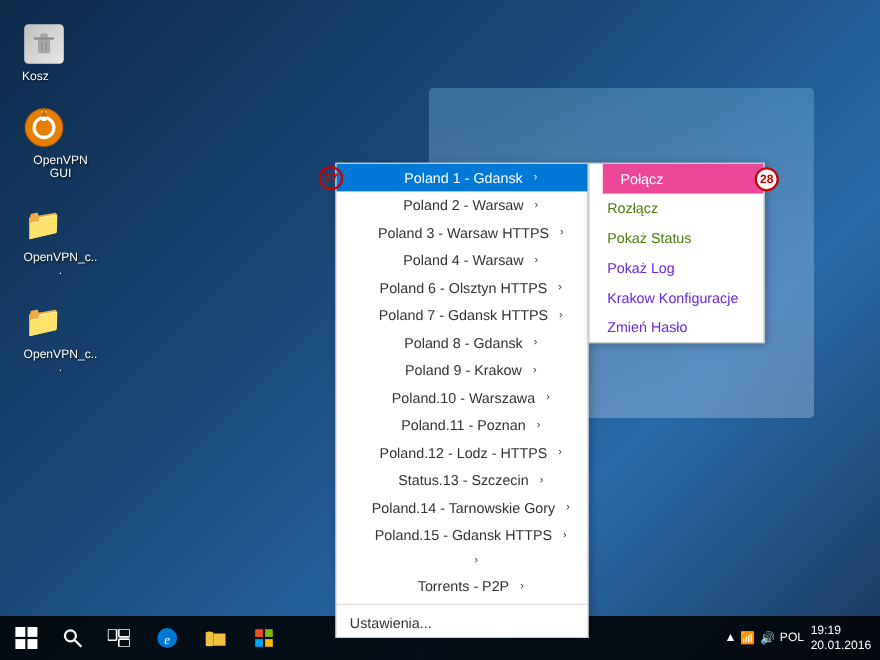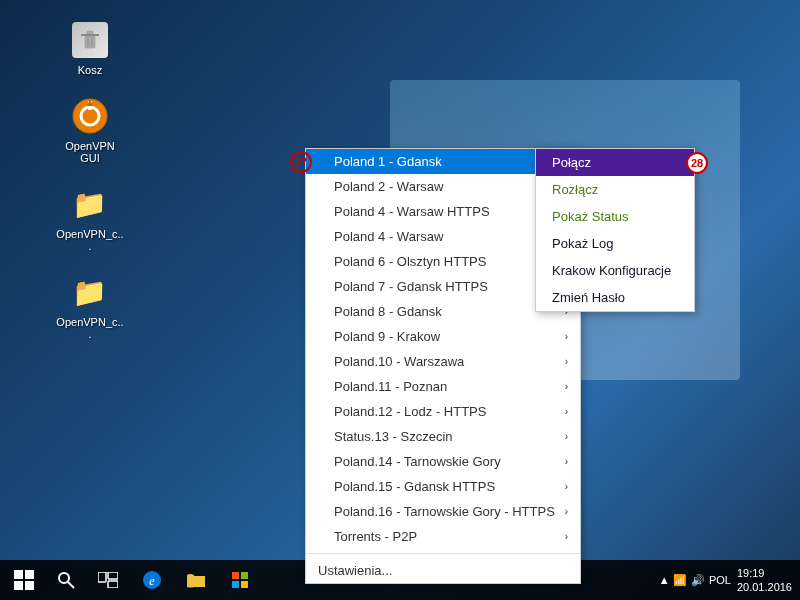--- a/index.html
+++ b/index.html
@@ -28,26 +28,25 @@
       top: 20px;
       left: 20px;
       display: flex;
       flex-direction: column;
       gap: 20px;
     }
 
     .desktop-icon {
       display: flex;
       flex-direction: column;
-      align-items: center;
+      align-items: flex-start;
       width: 70px;
       cursor: pointer;
       color: white;
       text-align: center;
-      margin-left: 35px;
     }
 
     .desktop-icon .icon-img {
       width: 40px;
       height: 40px;
       display: flex;
       align-items: center;
       justify-content: center;
       margin-bottom: 4px;
     }
@@ -171,21 +170,21 @@
     .context-menu {
       background: white;
       border: 1px solid #ccc;
       box-shadow: 2px 2px 8px rgba(0,0,0,0.3);
       min-width: 230px;
     }
 
     .menu-item {
       display: flex;
       align-items: center;
-      justify-content: space-between;
+      justify-content: center;
       padding: 5px 12px 5px 28px;
       cursor: pointer;
       color: #333;
       white-space: nowrap;
       position: relative;
     }
 
     .menu-item:hover, .menu-item.active {
       background: #0078d7;
       color: white;
@@ -233,31 +232,32 @@
       box-shadow: 2px 2px 8px rgba(0,0,0,0.3);
       min-width: 160px;
       position: absolute;
       left: 230px;
       top: 0;
     }
 
     .submenu-item {
       padding: 6px 16px;
       cursor: pointer;
-      color: #0f172a;
+      color: #6d28d9;
       white-space: nowrap;
       display: flex;
       align-items: center;
       justify-content: space-between;
       position: relative;
     }
 
     .submenu-item.active {
-      background: #4c1d95;
-      color: white;
+      background: #ec4899;
+      color: white;
+      margin-left: 12px;
     }
 
     .submenu-item.disabled {
       color: #4d7c0f;
       cursor: default;
     }
 
     .submenu-item .sub-badge {
       position: absolute;
       right: -14px;
@@ -354,21 +354,21 @@
     <div class="menu-item active">
           <span class="badge">27</span>
           <span>Poland 1 - Gdansk</span>
           <span class="arrow">›</span>
         </div>
         <div class="menu-item">
           <span>Poland 2 - Warsaw</span>
           <span class="arrow">›</span>
         </div>
         <div class="menu-item">
-          <span>Poland 4 - Warsaw HTTPS</span>
+          <span>Poland 3 - Warsaw HTTPS</span>
           <span class="arrow">›</span>
         </div>
         <div class="menu-item">
           <span>Poland 4 - Warsaw</span>
           <span class="arrow">›</span>
         </div>
         <div class="menu-item">
           <span>Poland 6 - Olsztyn HTTPS</span>
           <span class="arrow">›</span>
         </div>
@@ -402,21 +402,20 @@
         </div>
         <div class="menu-item">
           <span>Poland.14 - Tarnowskie Gory</span>
           <span class="arrow">›</span>
         </div>
         <div class="menu-item">
           <span>Poland.15 - Gdansk HTTPS</span>
           <span class="arrow">›</span>
         </div>
         <div class="menu-item">
-          <span>Poland.16 - Tarnowskie Gory - HTTPS</span>
           <span class="arrow">›</span>
         </div>
         <div class="menu-item">
           <span>Torrents - P2P</span>
           <span class="arrow">›</span>
         </div>
         <div class="menu-separator"></div>
         <div class="menu-bottom-item">Ustawienia...</div>
       </div>
     <div class="submenu">

